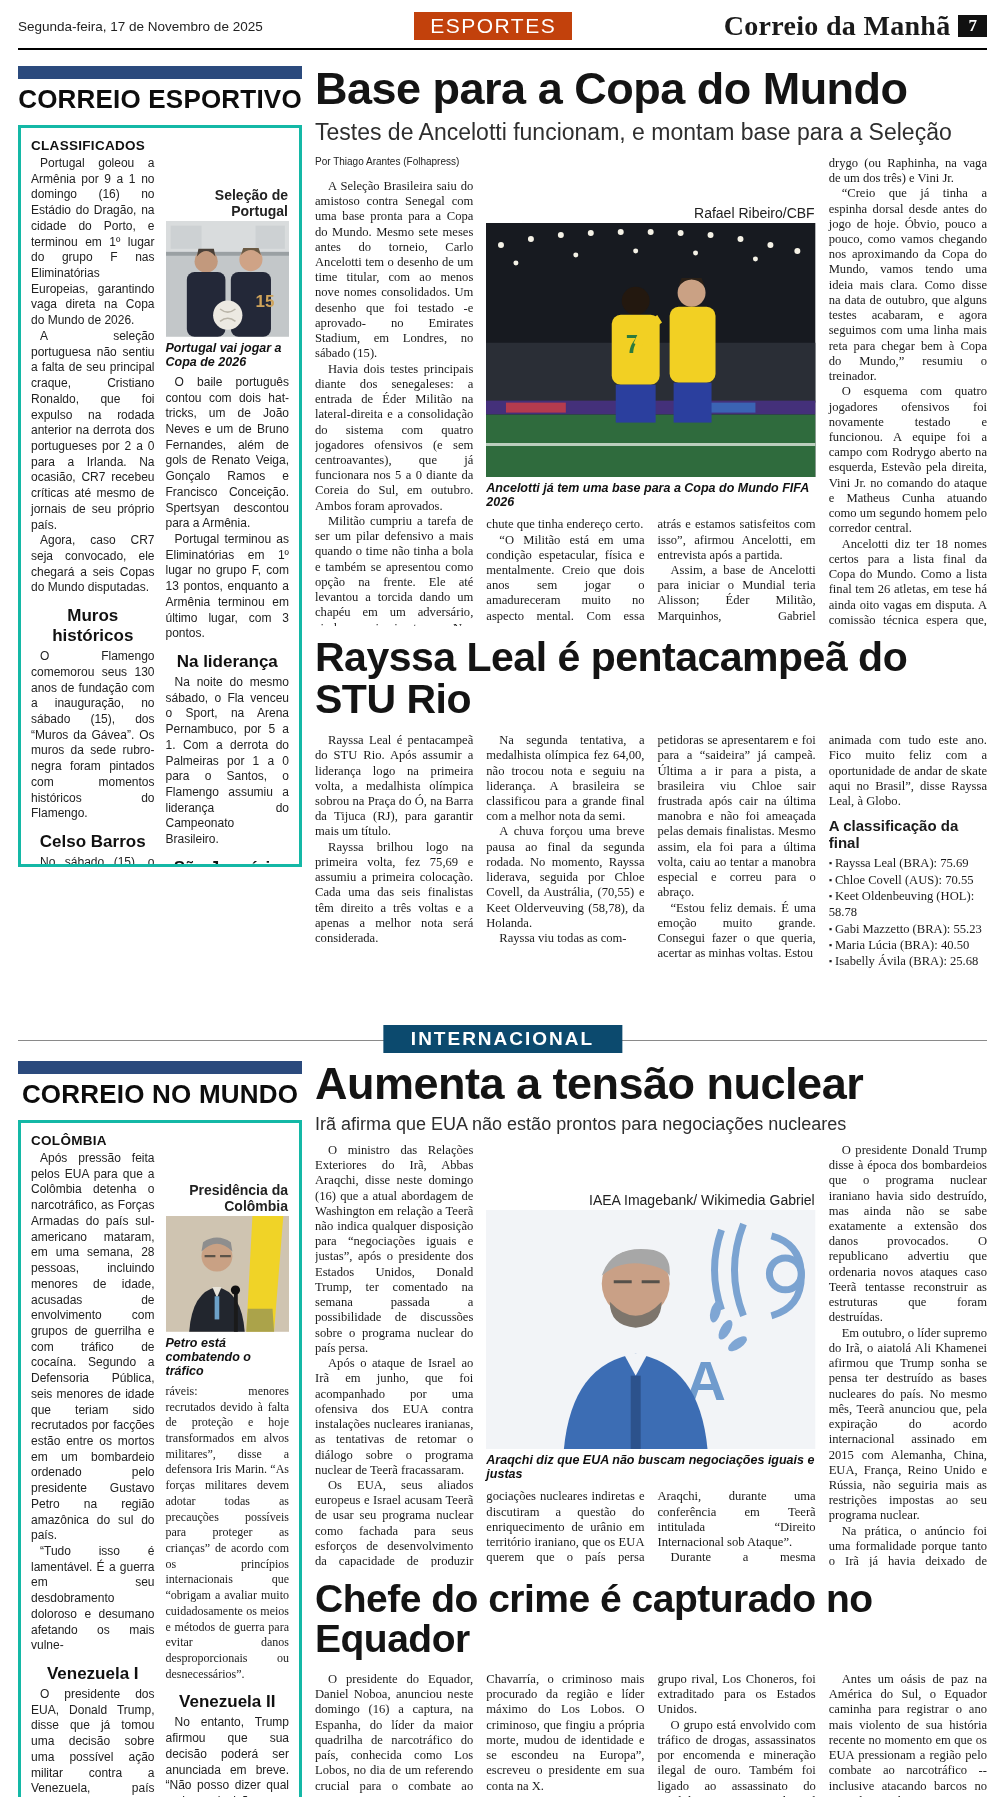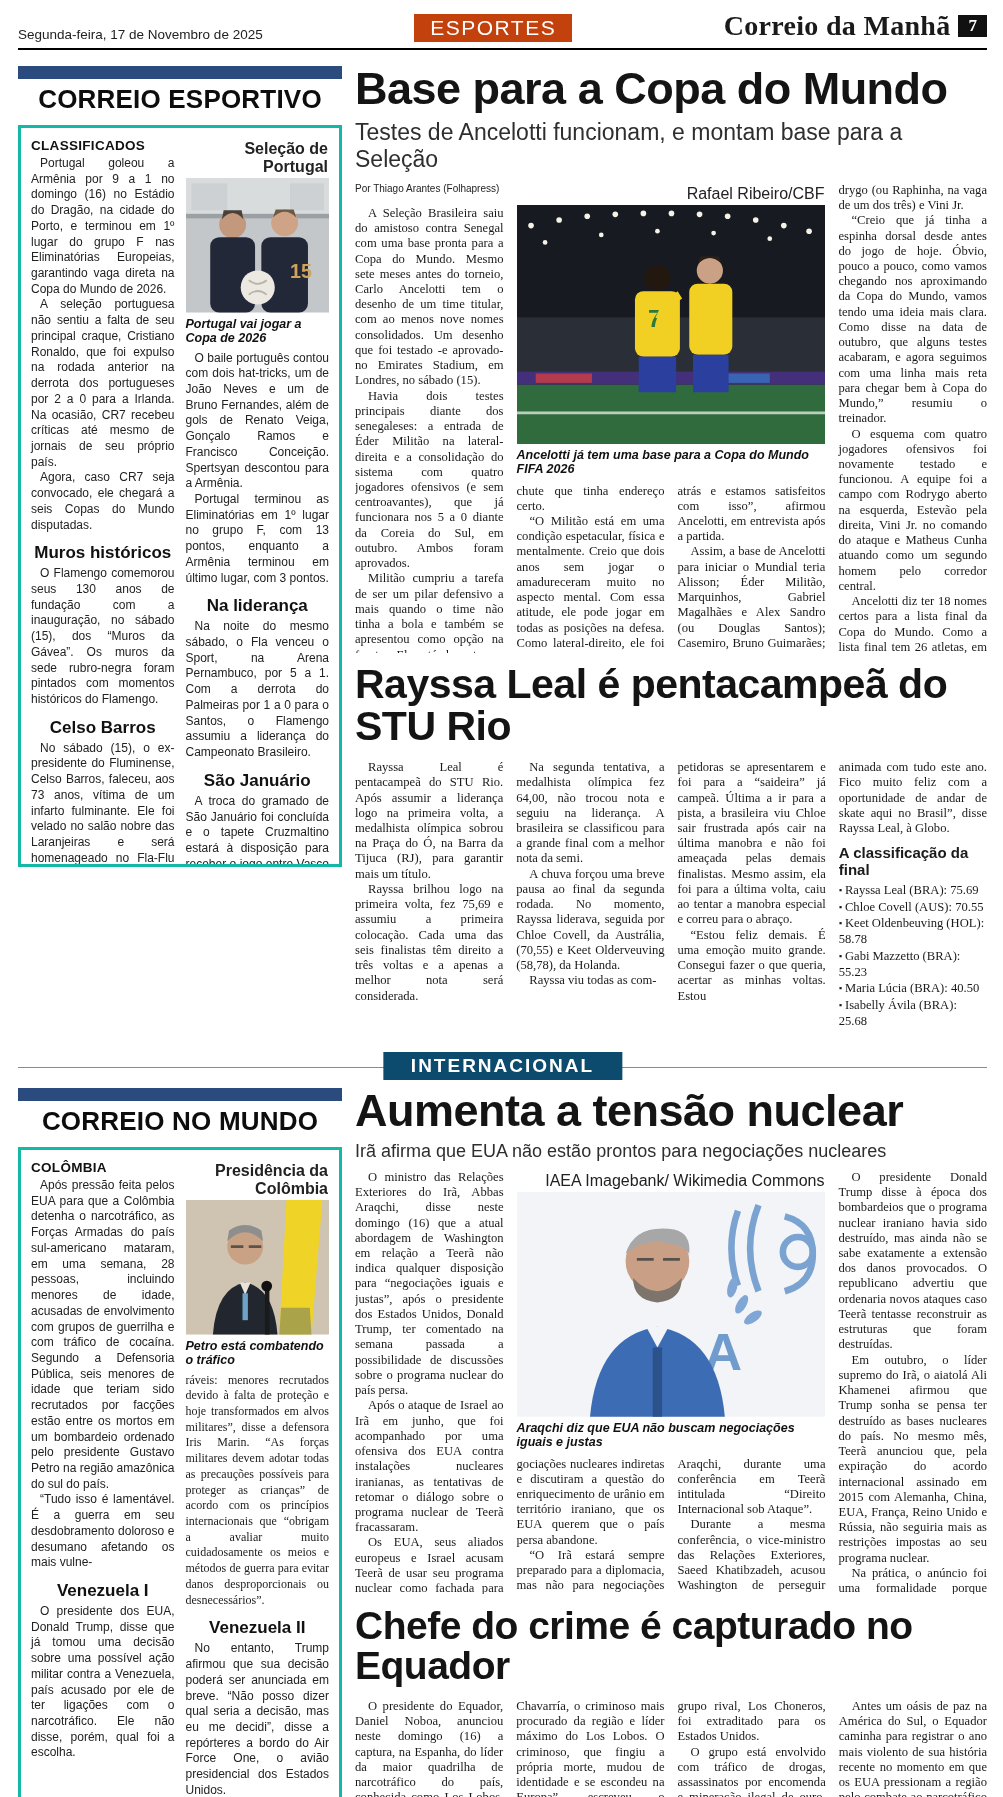--- a/index.html
+++ b/index.html
@@ -1,43 +1,43 @@
 <!DOCTYPE html>
 <html lang="pt"><head>
 <meta charset="utf-8">
 <style>
   * { margin:0; padding:0; box-sizing:border-box; }
   html,body { width:1003px; height:1797px; }
   body { background:#fff; color:#1a1a1a; font-family:"Liberation Sans", sans-serif; overflow:hidden; }
   .page { padding:10px 16px 0 18px; }
 
   
-  .topbar { display:flex; justify-content:space-between; align-items:flex-end; height:32px; }
+  .topbar { display:flex; justify-content:space-between; align-items:center; height:32px; }
   .date { font-size:13.5px; color:#222; }
   .section-tag { background:#c2410c; color:#fff; font-weight:400; font-size:21px; letter-spacing:1.5px; padding:2px 16px; }
   .masthead-wrap { display:flex; align-items:center; gap:8px; }
   .masthead { font-family:"Liberation Serif", serif; font-weight:700; font-size:28px; letter-spacing:.3px; }
   .pagenum { background:#111; color:#fff; font-weight:700; font-size:17px; padding:1px 10px; font-family:"Liberation Serif", serif; }
   .headrule { border-top:2px solid #000; margin-top:6px; }
 
   
   .row { display:flex; gap:13px; }
   .col { flex:1; min-width:0; }
   .col2x { flex:2.08; min-width:0; }
   .serif p, .cont p { font-family:"Liberation Serif", serif; font-size:12.6px; line-height:1.21; text-align:justify; text-indent:13px; }
   .cont p:first-child { text-indent:0; }
   .headline { font-weight:700; color:#141414; letter-spacing:-.5px; line-height:1.04; }
   .subtitle { font-weight:400; color:#2e2e2e; }
-  .fig-credit { font-size:16px; color:#222; text-align:right; padding:2px 1px; }
+  .fig-credit { font-size:14px; color:#222; text-align:right; padding:2px 1px;margin-top:47px; }
   .fig-credit.b { font-weight:700; }
   .fig-caption { font-size:12.5px; font-weight:700; font-style:italic; padding-top:4px; color:#111; }
   figure svg { display:block; width:100%; }
 
   
-  .sidebar { width:324px; flex:none; }
+  .sidebar { width:284px; flex:none; }
   .navy-bar { height:13px; background:#2b4a7d; margin-bottom:5px; }
   .sidebar-title { font-size:26px; font-weight:800; letter-spacing:.2px; text-align:center; color:#0d0d0d; margin:2px 0 10px; }
   .sidebar-box { border:3px solid #14b8a6; padding:10px 10px 8px; overflow:hidden; }
   .sb-cols { display:flex; gap:11px; }
   .sb-col { flex:1; min-width:0; }
   .sidebar-box p { font-size:12px; line-height:1.31; text-align:justify; text-indent:9px; color:#222; }
   .sb-label { font-size:13.5px; font-weight:800; letter-spacing:.3px; margin-bottom:3px; color:#111; }
   .sb-head { font-size:17px; font-weight:800; text-align:center; margin:10px 0 3px; color:#111; }
   .sb-fig { margin-bottom:6px; }
 
@@ -315,21 +315,21 @@
         <h1 class="headline">Aumenta a tensão nuclear</h1>
         <h2 class="subtitle">Irã afirma que EUA não estão prontos para negociações nucleares</h2>
         <div class="row body">
           <div class="col serif">
               <p>O ministro das Relações Exteriores do Irã, Abbas Araqchi, disse neste domingo (16) que a atual abordagem de Washington em relação a Teerã não indica qualquer disposição para “negociações iguais e justas”, após o presidente dos Estados Unidos, Donald Trump, ter comentado na semana passada a possibilidade de discussões sobre o programa nuclear do país persa.</p>
               <p>Após o ataque de Israel ao Irã em junho, que foi acompanhado por uma ofensiva dos EUA contra instalações nucleares iranianas, as tentativas de retomar o diálogo sobre o programa nuclear de Teerã fracassaram.</p>
               <p>Os EUA, seus aliados europeus e Israel acusam Teerã de usar seu programa nuclear como fachada para seus esforços de desenvolvimento da capacidade de produzir armas. O Irã afirma que seu programa nuclear tem fins exclusivamente pacíficos.</p>
             </div>
           <div class="col2x photo-block">
             <figure>
-              <figcaption class="fig-credit">IAEA Imagebank/ Wikimedia Commons</figcaption>
+              <figcaption class="fig-credit">IAEA Imagebank/ Wikimedia Gabriel</figcaption>
               <svg viewBox="0 0 330 240" xmlns="http://www.w3.org/2000/svg">
                 <rect width="330" height="240" fill="#f2f4f7"></rect>
                 <g stroke="#6f9bcd" stroke-width="7" fill="none" opacity=".9">
                   <path d="M236 20 q-14 40 0 80"></path>
                     <path d="M258 14 q-18 46 0 92"></path>
                   <path d="M286 26 q30 8 30 40 q0 32 -30 40"></path>
                     <circle cx="300" cy="64" r="16"></circle>
                 </g>
                 <g fill="#7fa6d4">
                     <ellipse cx="240" cy="120" rx="5" ry="11" transform="rotate(30 240 120)"></ellipse>

